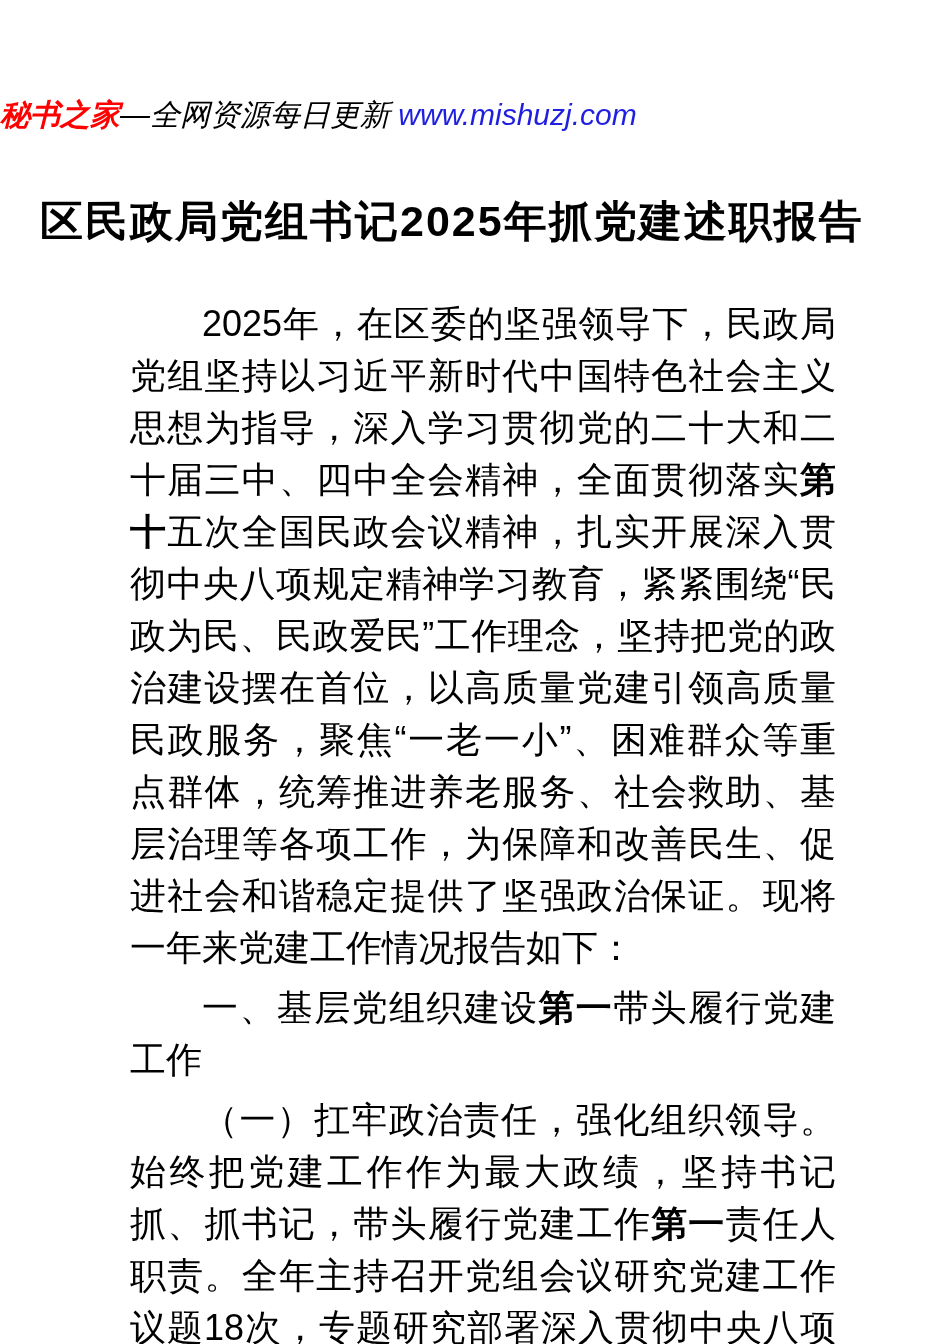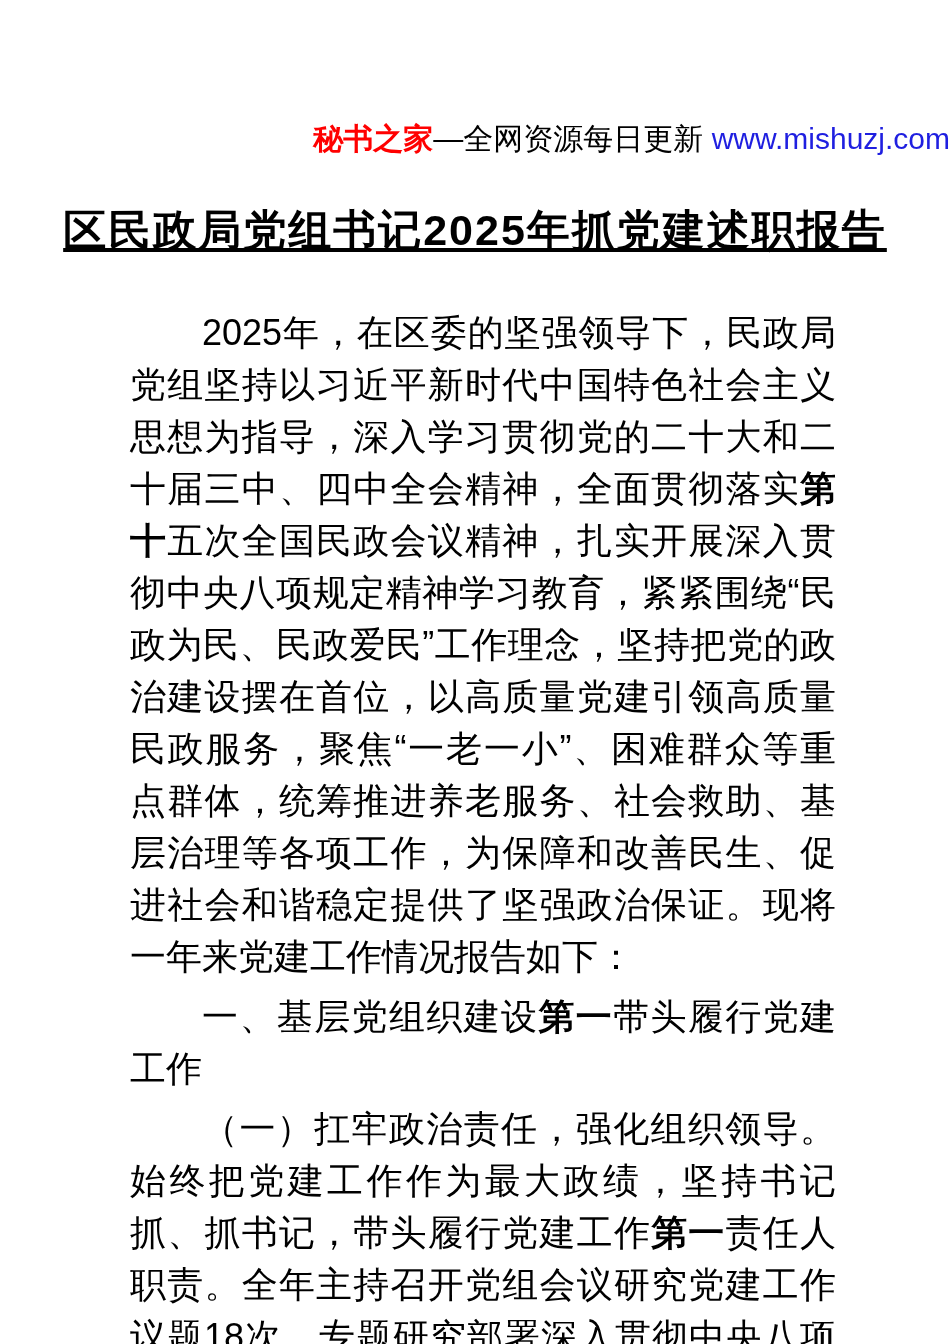--- a/index.html
+++ b/index.html
@@ -10,46 +10,46 @@
   .page {
     position: relative;
     width: 950px;
     height: 1344px;
     background: #ffffff;
     overflow: hidden;
     font-family: "Liberation Sans", "DejaVu Sans", sans-serif;
     color: #000000;
   }
   .site-header {
-    padding-top: 117px;
-    text-align: right;
+    padding-top: 93px;
+    text-align: left;
     font-size: 30px;
     line-height: 44px;
     white-space: nowrap;
+    font-style: italic;
   }
   .site-header .brand {
     color: #ff0000;
     font-weight: 700;
   }
   .site-header .tagline {
     color: #000000;
   }
   .site-header .url {
     color: #1f1fe0;
     text-decoration: none;
   }
   .doc-title {
-    margin: 44px 40px 0 40px;
-    text-align: center;
+    margin: 59px 40px 0 40px;
+    text-align: left;
     font-size: 43px;
     line-height: 50px;
     font-weight: 700;
     letter-spacing: 2px;
     color: #000000;
-    text-decoration: underline;
   }
   .content {
     width: 722px;
     margin: 52px 105px 0 122px;
     font-size: 36px;
     line-height: 52px;
     text-align: justify;
     color: #000000;
   }
   .content p {

